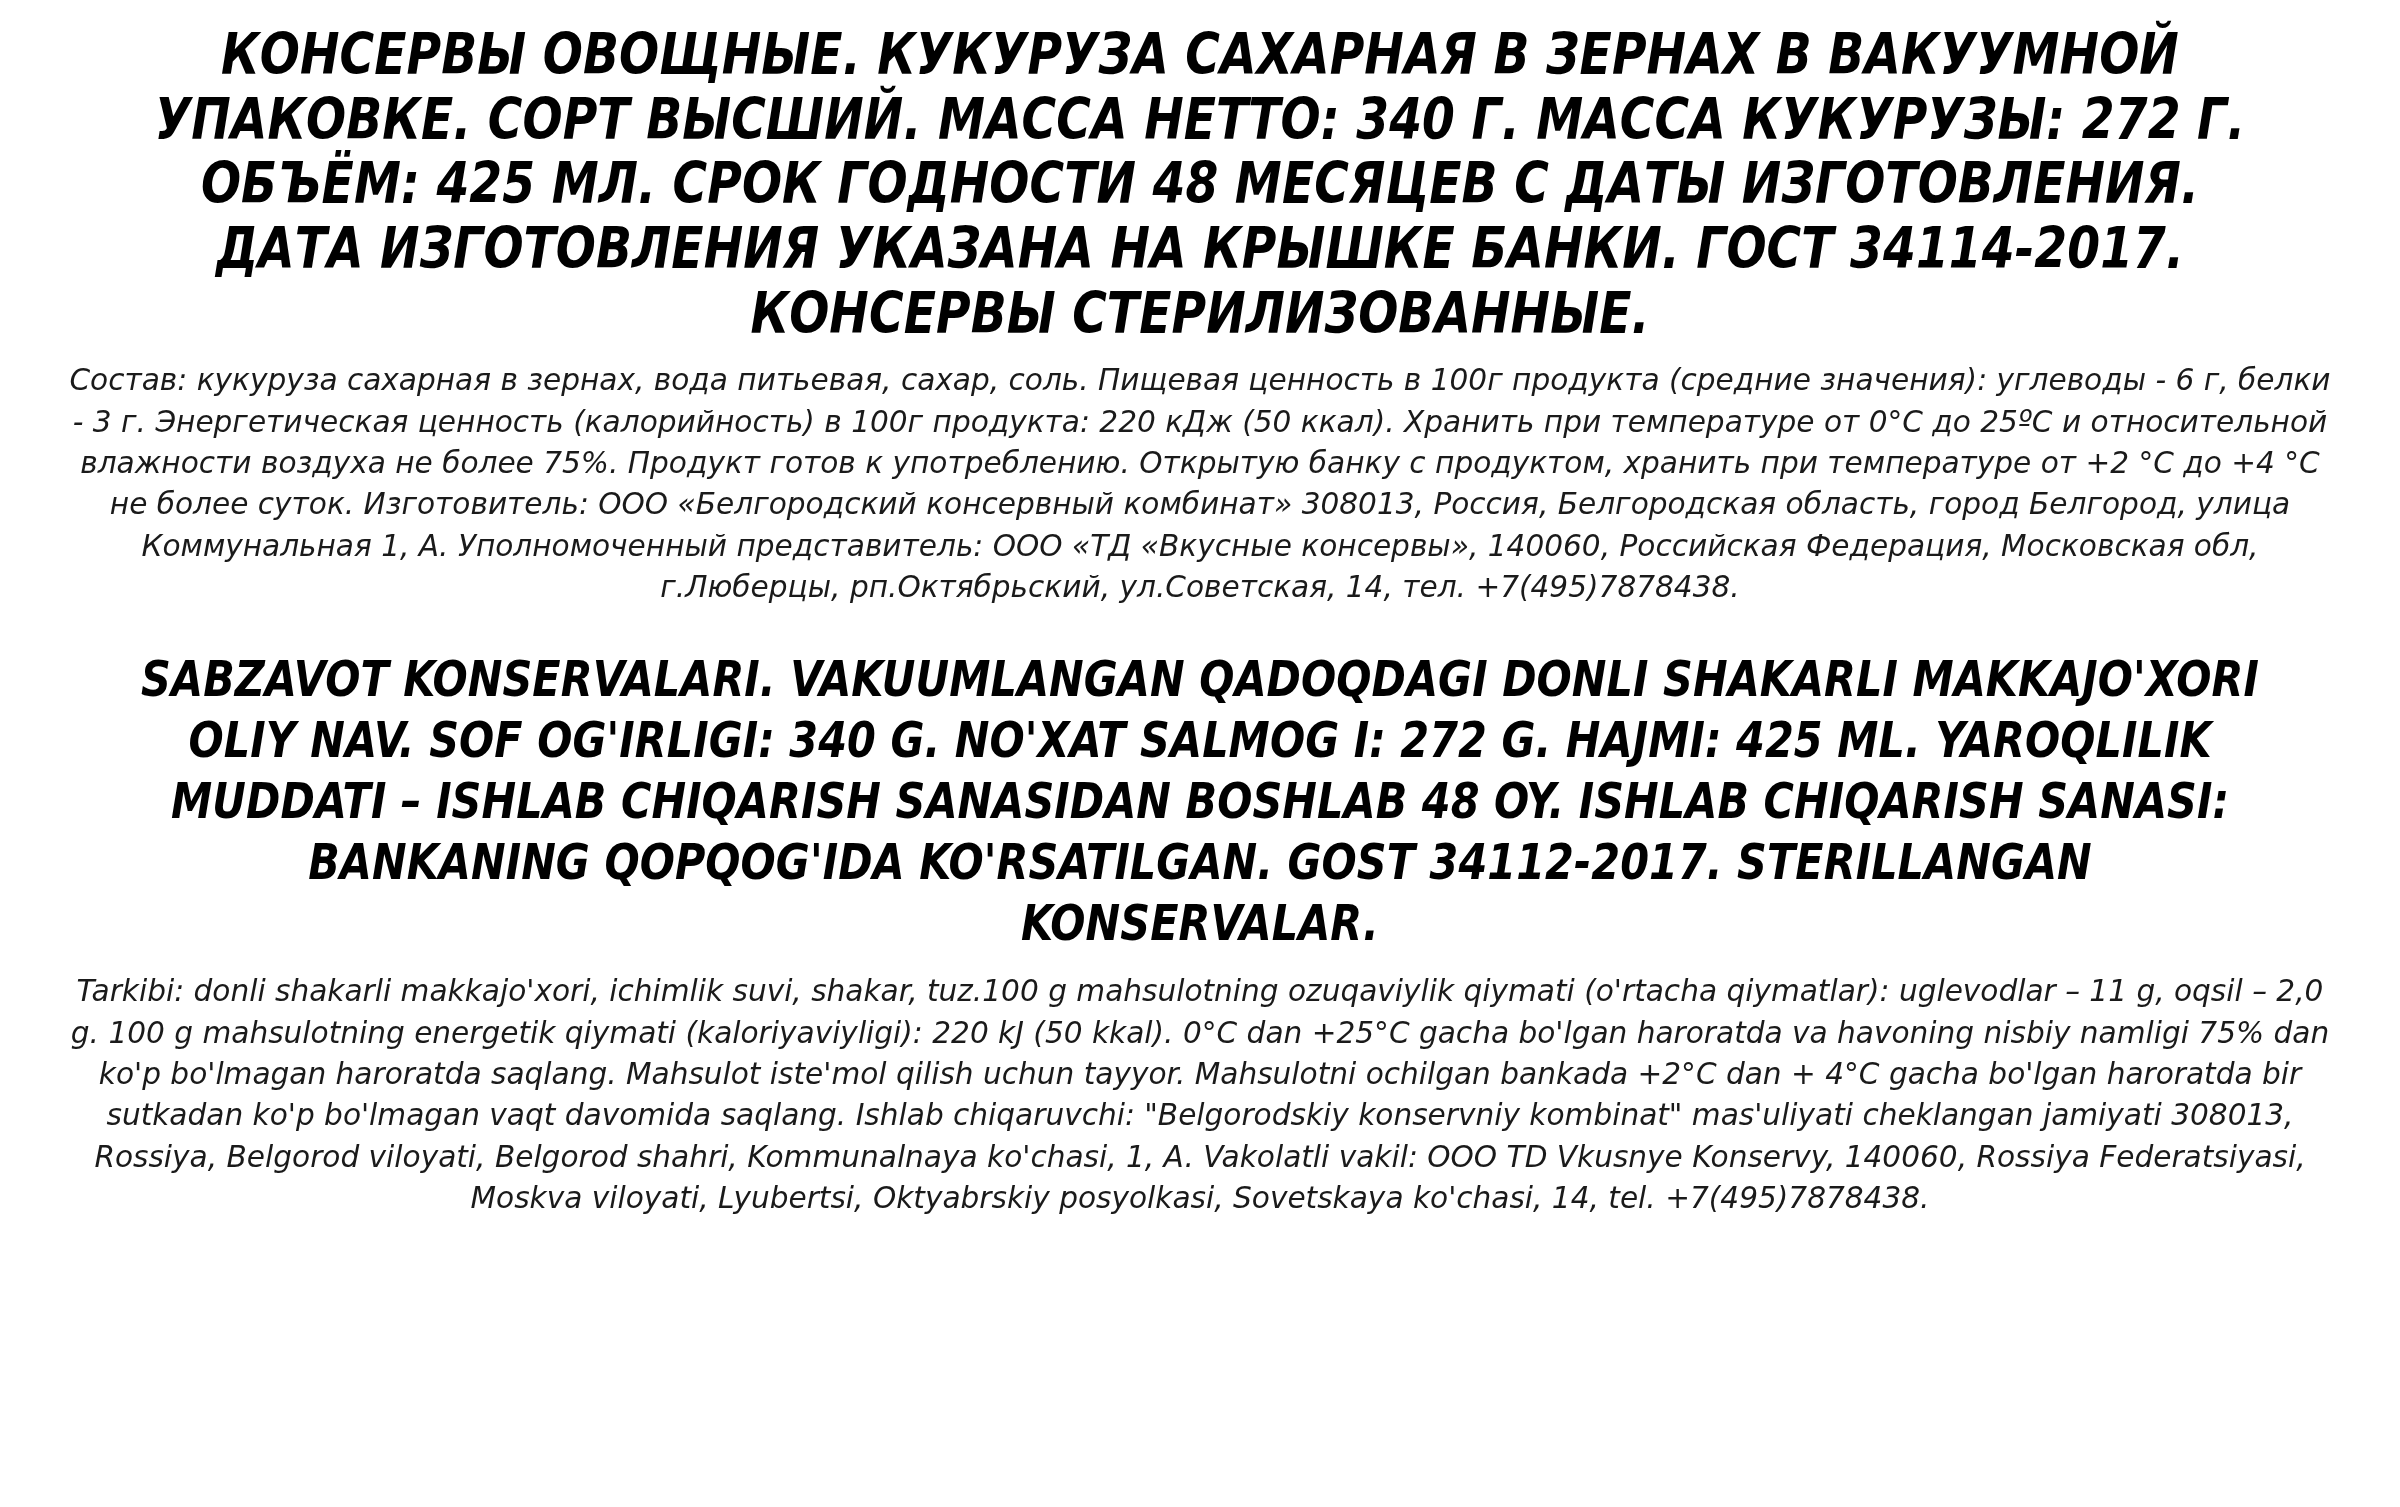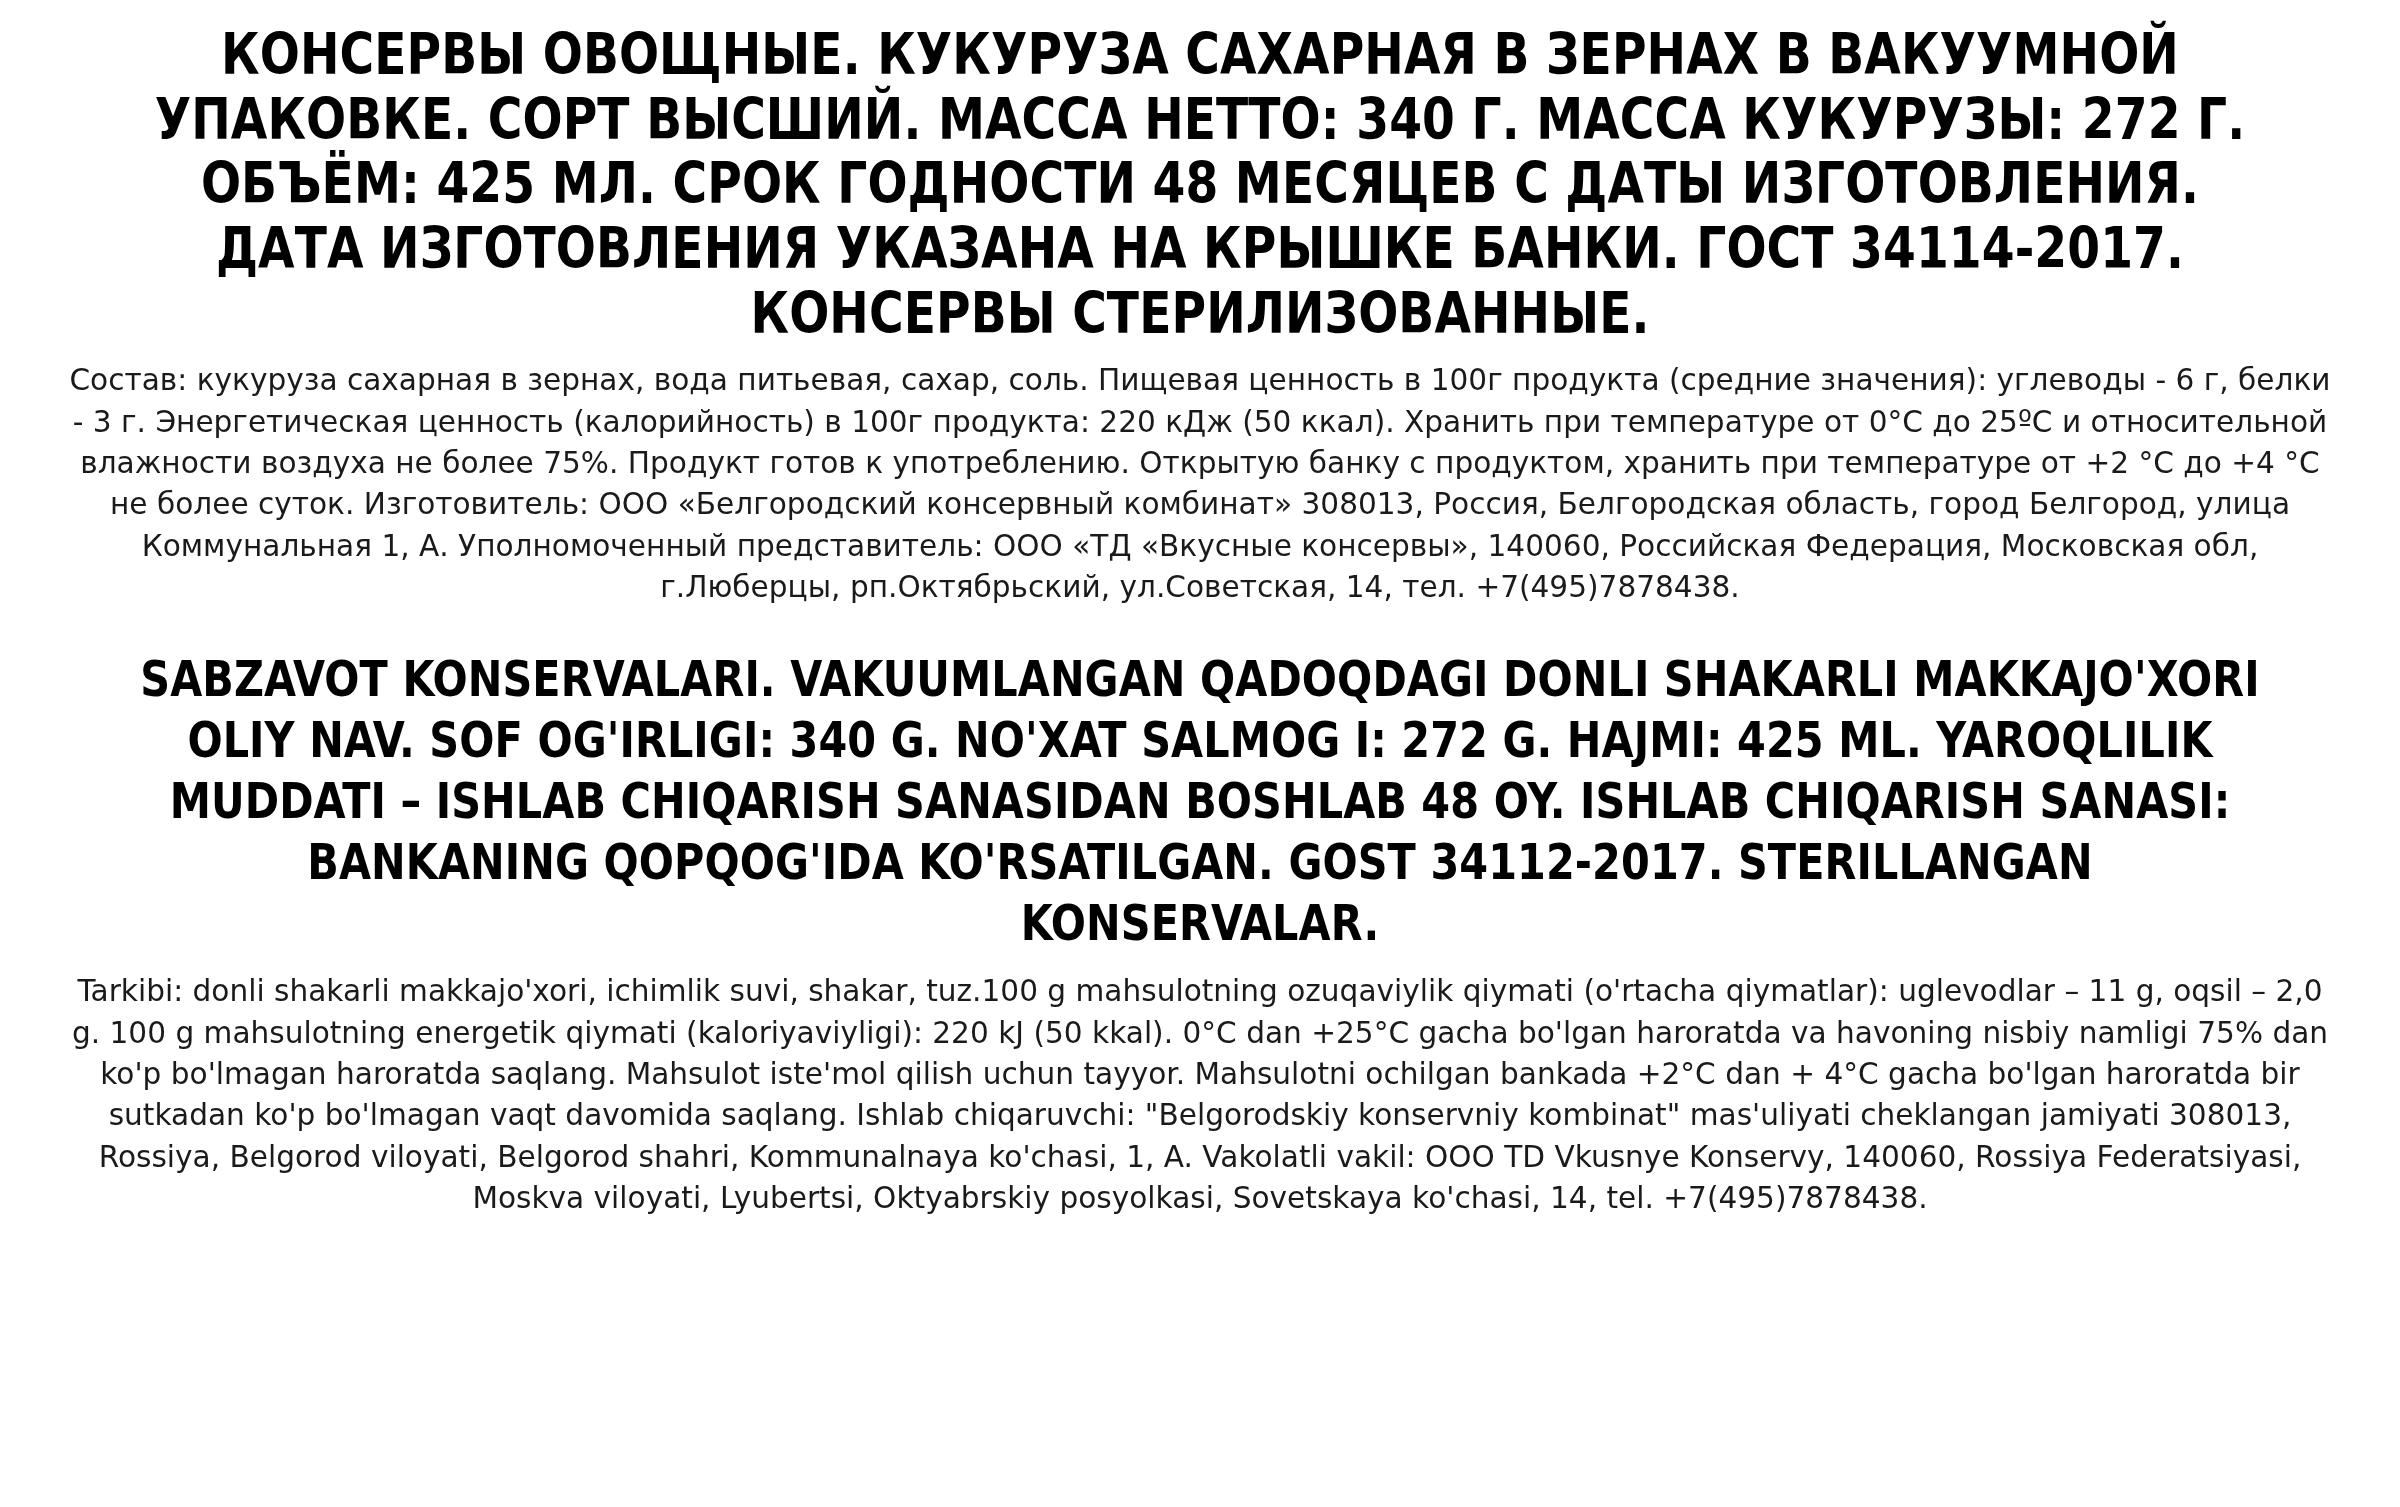--- a/index.html
+++ b/index.html
@@ -14,20 +14,21 @@
     font-family: "DejaVu Sans", "Liberation Sans", sans-serif;
     color: #1a1a1a;
     overflow: hidden;
   }
   .label-sheet {
     box-sizing: border-box;
     width: 2400px;
     height: 1507px;
     padding: 22px 34px 0 34px;
     background: #ffffff;
+    font-style: italic;
   }
 
   
   .headline {
     text-align: center;
     font-weight: 700;
     font-stretch: condensed;
     text-transform: uppercase;
     color: #000000;
     letter-spacing: 0.1px;

